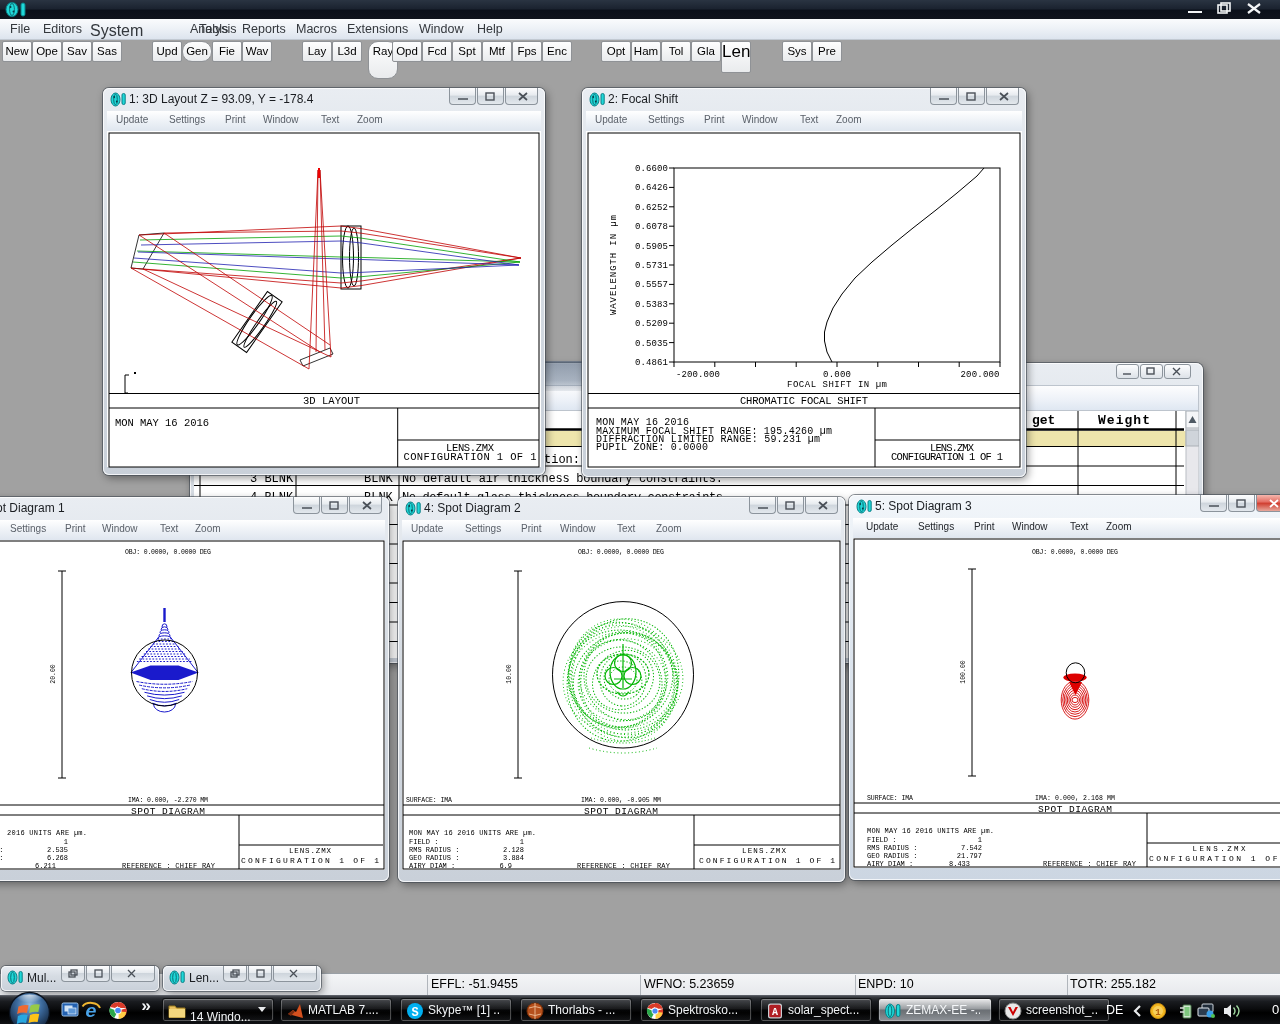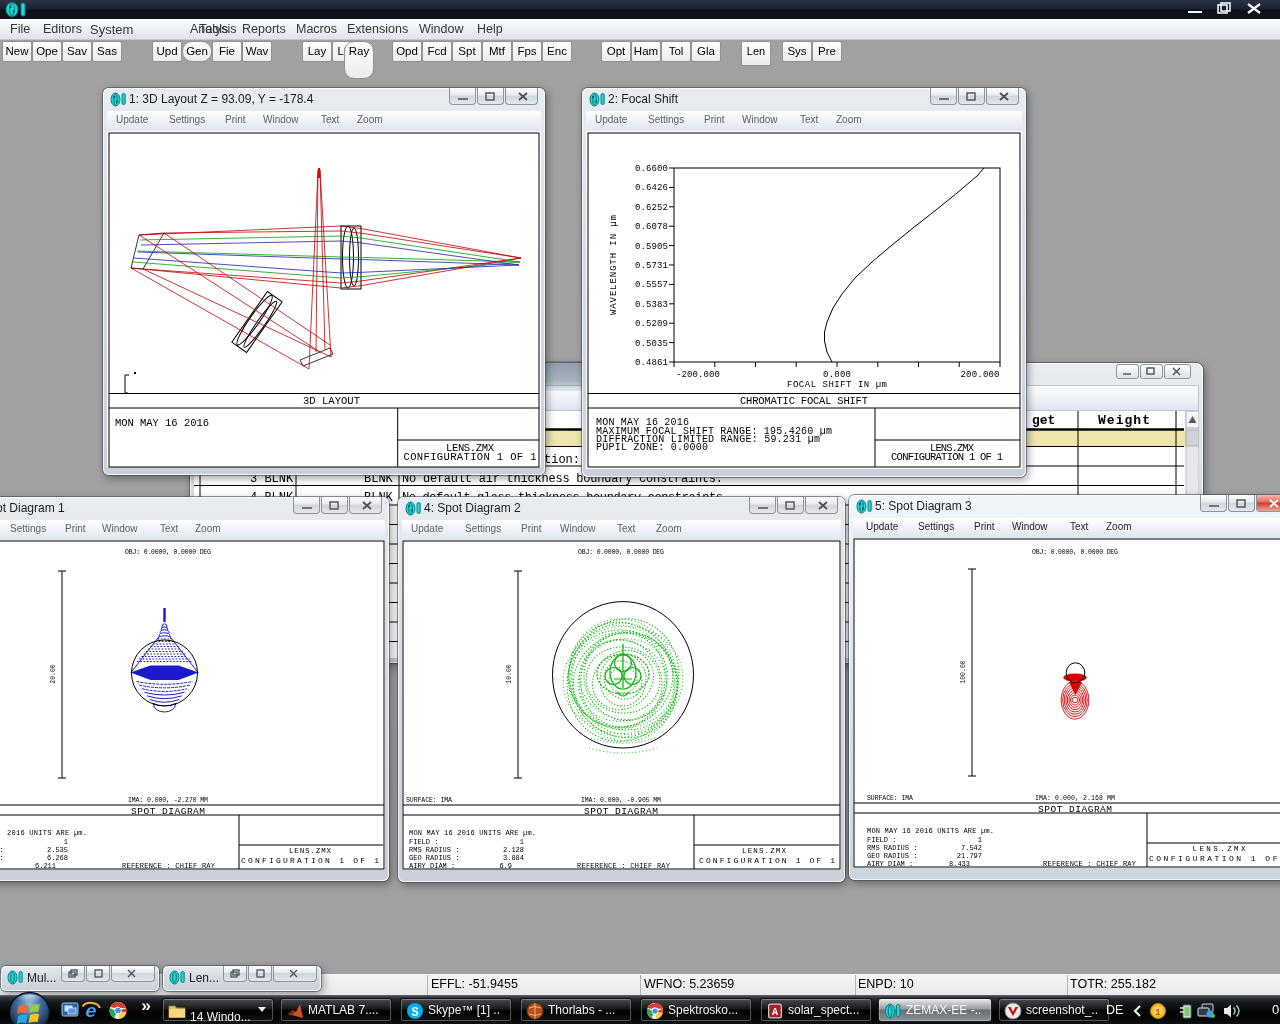--- a/index.html
+++ b/index.html
@@ -30,52 +30,52 @@
    <path d="M8 12 h14"></path>
    <rect x="38" y="5" width="9" height="8" stroke-width="1.6"></rect>
    <rect x="41" y="3" width="9" height="8" stroke-width="1.6"></rect>
    <path d="M68 4 l12 9 M80 4 l-12 9" stroke-width="2.2"></path>
   </g>
  </svg>
 </div>
 <div class="abs" style="left:0;top:19px;width:1280px;height:21px;background:linear-gradient(180deg,#fafbfd 0%,#eef2f7 45%,#dde4ee 100%);border-bottom:1px solid #c2c9d2;">
 <span style="position:absolute;left:10px;top:3px;font-size:12.5px;color:#33373c;">File</span>
 <span style="position:absolute;left:43px;top:3px;font-size:12.5px;color:#33373c;">Editors</span>
-<span style="position:absolute;left:90px;top:3px;font-size:13px;color:#33373c;">System</span>
+<span style="position:absolute;left:90px;top:3px;font-size:16px;color:#33373c;">System</span>
 <span style="position:absolute;left:142px;top:3px;font-size:12.5px;color:#33373c;margin-left:48px;">Analysis</span>
 <span style="position:absolute;left:199px;top:3px;font-size:12.5px;color:#33373c;">Tools</span>
 <span style="position:absolute;left:242px;top:3px;font-size:12.5px;color:#33373c;">Reports</span>
 <span style="position:absolute;left:296px;top:3px;font-size:12.5px;color:#33373c;">Macros</span>
 <span style="position:absolute;left:347px;top:3px;font-size:12.5px;color:#33373c;">Extensions</span>
 <span style="position:absolute;left:419px;top:3px;font-size:12.5px;color:#33373c;">Window</span>
 <span style="position:absolute;left:477px;top:3px;font-size:12.5px;color:#33373c;">Help</span>
 </div>
 <div class="abs" style="left:0;top:40px;width:1280px;height:24px;background:#a1a1a1;">
 <span style="position:absolute;left:2px;top:1px;width:30px;height:21px;background:linear-gradient(180deg,#fefefe,#e9ebed);border:1px solid #8f9296;border-radius:2px;font-size:11.5px;color:#000;text-align:center;line-height:19px;">New</span>
 <span style="position:absolute;left:32px;top:1px;width:30px;height:21px;background:linear-gradient(180deg,#fefefe,#e9ebed);border:1px solid #8f9296;border-radius:2px;font-size:11.5px;color:#000;text-align:center;line-height:19px;">Ope</span>
 <span style="position:absolute;left:62px;top:1px;width:30px;height:21px;background:linear-gradient(180deg,#fefefe,#e9ebed);border:1px solid #8f9296;border-radius:2px;font-size:11.5px;color:#000;text-align:center;line-height:19px;">Sav</span>
 <span style="position:absolute;left:92px;top:1px;width:30px;height:21px;background:linear-gradient(180deg,#fefefe,#e9ebed);border:1px solid #8f9296;border-radius:2px;font-size:11.5px;color:#000;text-align:center;line-height:19px;">Sas</span>
 <span style="position:absolute;left:152px;top:1px;width:30px;height:21px;background:linear-gradient(180deg,#fefefe,#e9ebed);border:1px solid #8f9296;border-radius:2px;font-size:11.5px;color:#000;text-align:center;line-height:19px;">Upd</span>
 <span style="position:absolute;left:182px;top:1px;width:30px;height:21px;background:linear-gradient(180deg,#fefefe,#e9ebed);border:1px solid #8f9296;border-radius:10px;font-size:11.5px;color:#000;text-align:center;line-height:19px;">Gen</span>
 <span style="position:absolute;left:212px;top:1px;width:30px;height:21px;background:linear-gradient(180deg,#fefefe,#e9ebed);border:1px solid #8f9296;border-radius:2px;font-size:11.5px;color:#000;text-align:center;line-height:19px;">Fie</span>
 <span style="position:absolute;left:242px;top:1px;width:30px;height:21px;background:linear-gradient(180deg,#fefefe,#e9ebed);border:1px solid #8f9296;border-radius:2px;font-size:11.5px;color:#000;text-align:center;line-height:19px;">Wav</span>
 <span style="position:absolute;left:302px;top:1px;width:30px;height:21px;background:linear-gradient(180deg,#fefefe,#e9ebed);border:1px solid #8f9296;border-radius:2px;font-size:11.5px;color:#000;text-align:center;line-height:19px;">Lay</span>
 <span style="position:absolute;left:332px;top:1px;width:30px;height:21px;background:linear-gradient(180deg,#fefefe,#e9ebed);border:1px solid #8f9296;border-radius:2px;font-size:11.5px;color:#000;text-align:center;line-height:19px;">L3d</span>
-<span style="position:absolute;left:344px;top:1px;width:30px;height:38px;background:linear-gradient(180deg,#fefefe,#e9ebed);border:1px solid #8f9296;border-radius:10px;font-size:11.5px;color:#000;text-align:center;line-height:19px;">Ray</span>
+<span style="position:absolute;left:368px;top:1px;width:30px;height:38px;background:linear-gradient(180deg,#fefefe,#e9ebed);border:1px solid #8f9296;border-radius:10px;font-size:11.5px;color:#000;text-align:center;line-height:19px;">Ray</span>
 <span style="position:absolute;left:392px;top:1px;width:30px;height:21px;background:linear-gradient(180deg,#fefefe,#e9ebed);border:1px solid #8f9296;border-radius:2px;font-size:11.5px;color:#000;text-align:center;line-height:19px;">Opd</span>
 <span style="position:absolute;left:422px;top:1px;width:30px;height:21px;background:linear-gradient(180deg,#fefefe,#e9ebed);border:1px solid #8f9296;border-radius:2px;font-size:11.5px;color:#000;text-align:center;line-height:19px;">Fcd</span>
 <span style="position:absolute;left:452px;top:1px;width:30px;height:21px;background:linear-gradient(180deg,#fefefe,#e9ebed);border:1px solid #8f9296;border-radius:2px;font-size:11.5px;color:#000;text-align:center;line-height:19px;">Spt</span>
 <span style="position:absolute;left:482px;top:1px;width:30px;height:21px;background:linear-gradient(180deg,#fefefe,#e9ebed);border:1px solid #8f9296;border-radius:2px;font-size:11.5px;color:#000;text-align:center;line-height:19px;">Mtf</span>
 <span style="position:absolute;left:512px;top:1px;width:30px;height:21px;background:linear-gradient(180deg,#fefefe,#e9ebed);border:1px solid #8f9296;border-radius:2px;font-size:11.5px;color:#000;text-align:center;line-height:19px;">Fps</span>
 <span style="position:absolute;left:542px;top:1px;width:30px;height:21px;background:linear-gradient(180deg,#fefefe,#e9ebed);border:1px solid #8f9296;border-radius:2px;font-size:11.5px;color:#000;text-align:center;line-height:19px;">Enc</span>
 <span style="position:absolute;left:601px;top:1px;width:30px;height:21px;background:linear-gradient(180deg,#fefefe,#e9ebed);border:1px solid #8f9296;border-radius:2px;font-size:11.5px;color:#000;text-align:center;line-height:19px;">Opt</span>
 <span style="position:absolute;left:631px;top:1px;width:30px;height:21px;background:linear-gradient(180deg,#fefefe,#e9ebed);border:1px solid #8f9296;border-radius:2px;font-size:11.5px;color:#000;text-align:center;line-height:19px;">Ham</span>
 <span style="position:absolute;left:661px;top:1px;width:30px;height:21px;background:linear-gradient(180deg,#fefefe,#e9ebed);border:1px solid #8f9296;border-radius:2px;font-size:11.5px;color:#000;text-align:center;line-height:19px;">Tol</span>
 <span style="position:absolute;left:691px;top:1px;width:30px;height:21px;background:linear-gradient(180deg,#fefefe,#e9ebed);border:1px solid #8f9296;border-radius:2px;font-size:11.5px;color:#000;text-align:center;line-height:19px;">Gla</span>
-<span style="position:absolute;left:721px;top:1px;width:30px;height:25px;background:linear-gradient(180deg,#fefefe,#e9ebed);border:1px solid #8f9296;border-radius:2px;font-size:11px;color:#000;text-align:center;line-height:19px;margin-left:20px;">Len</span>
+<span style="position:absolute;left:721px;top:1px;width:30px;height:32px;background:linear-gradient(180deg,#fefefe,#e9ebed);border:1px solid #8f9296;border-radius:2px;font-size:17px;color:#000;text-align:center;line-height:19px;">Len</span>
 <span style="position:absolute;left:782px;top:1px;width:30px;height:21px;background:linear-gradient(180deg,#fefefe,#e9ebed);border:1px solid #8f9296;border-radius:2px;font-size:11.5px;color:#000;text-align:center;line-height:19px;">Sys</span>
 <span style="position:absolute;left:812px;top:1px;width:30px;height:21px;background:linear-gradient(180deg,#fefefe,#e9ebed);border:1px solid #8f9296;border-radius:2px;font-size:11.5px;color:#000;text-align:center;line-height:19px;">Pre</span>
 </div>
 <div class="win" style="left:190px;top:363px;width:1013px;height:300px;border-radius:7px;">
  <div style="position:absolute;left:4px;right:4px;top:22px;height:26px;background:linear-gradient(180deg,#fdfdfe 0%,#eef2f8 55%,#dfe7f2 100%);border:1px solid #bdc4cd;"></div>
  <div style="position:absolute;left:4px;right:4px;top:48px;bottom:5px;background:#fff;overflow:hidden;">
   <div style="position:absolute;left:0;top:18px;width:100%;height:19px;background:#f3eecd;border-top:2px solid #000;border-bottom:1px solid #000;"></div>
  </div>
 </div>
 <div class="abs" style="left:1116px;top:364px;width:23px;height:15px;border:1px solid #8c949c;border-radius:3px;background:linear-gradient(180deg,#fcfdfe,#dde2e8);"></div>

